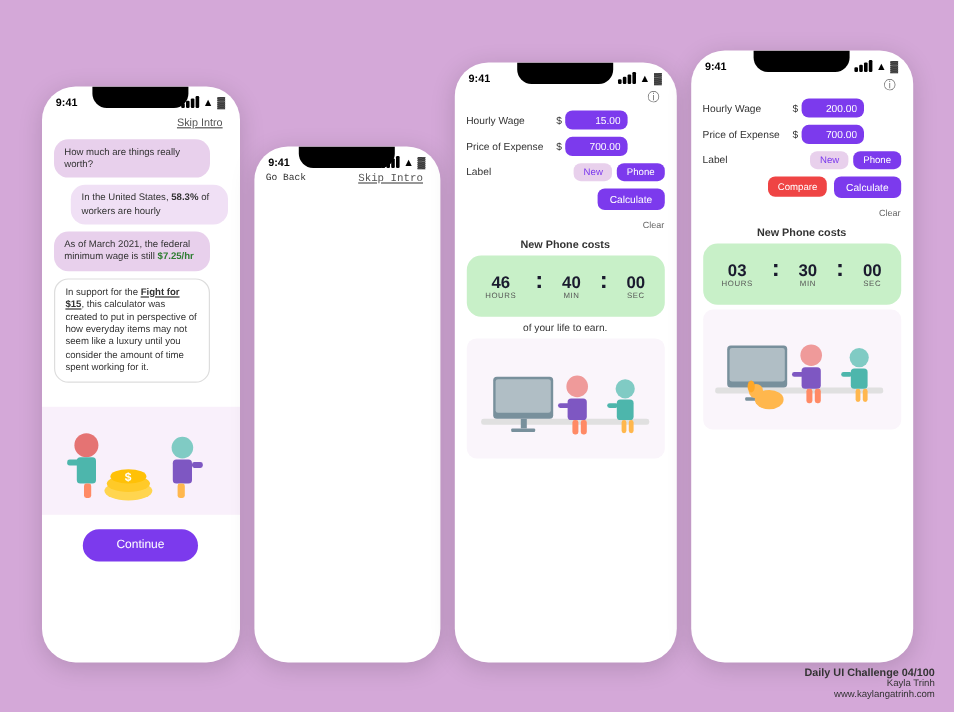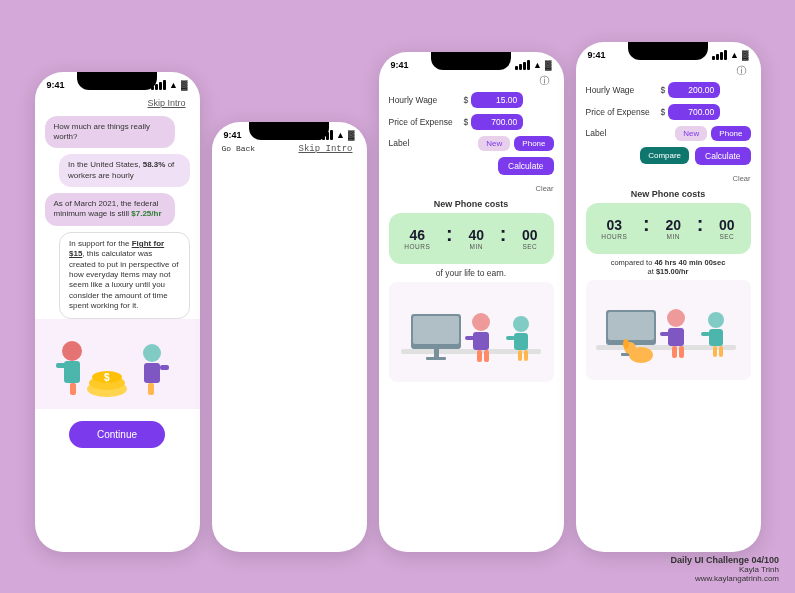--- a/index.html
+++ b/index.html
@@ -279,21 +279,21 @@
 
     
     .phone-4 {
       width: 185px;
       height: 510px;
     }
     .phone-4 .content {
       padding: 2px 10px 8px;
     }
     .compare-btn {
-      background: #0f766e;
+      background: #ef4444;
       color: #fff;
       border: none;
       border-radius: 6px;
       padding: 4px 8px;
       font-size: 8px;
       cursor: pointer;
     }
     .compare-text {
       font-size: 7.5px;
       color: #333;
@@ -338,21 +338,21 @@
           <div class="bar" style="height:8px"></div>
           <div class="bar" style="height:10px"></div>
         </div>
         <span>▲</span>
         <span>▓</span>
       </div>
     </div>
     <div style="text-align:right;padding:0 10px 2px;">
       <span class="skip-intro">Skip Intro</span>
     </div>
-    <div class="content" style="display:flex;flex-direction:column;padding:4px 10px 0;align-items:flex-end;">
+    <div class="content" style="display:flex;flex-direction:column;padding:4px 10px 20px;">
       <div class="chat-bubble bubble-left">
         <span>How much are things really worth?</span>
       </div>
       <div class="chat-bubble bubble-right">
         In the United States, <span class="highlight-text">58.3%</span> of workers are hourly
       </div>
       <div class="chat-bubble bubble-left">
         As of March 2021, the federal minimum wage is still <span class="green-text">$7.25/hr</span>
       </div>
       <div class="chat-bubble bubble-white">
@@ -549,33 +549,30 @@
         <span class="phone-name">New Phone costs</span>
       </div>
 
       <div class="timer-box">
         <div class="timer-segment">
           <div class="timer-number">03</div>
           <div class="timer-unit">HOURS</div>
         </div>
         <div class="timer-colon">:</div>
         <div class="timer-segment">
-          <div class="timer-number">20</div>
+          <div class="timer-number">30</div>
           <div class="timer-unit">MIN</div>
         </div>
         <div class="timer-colon">:</div>
         <div class="timer-segment">
           <div class="timer-number">00</div>
           <div class="timer-unit">SEC</div>
         </div>
       </div>
 
-      <p class="compare-text">
-        compared to <span>46 hrs 40 min 00sec</span><br>at <span>$15.00/hr</span>
-      </p>
 
       <div style="height:100px;background:#faf5fb;border-radius:8px;overflow:hidden;margin:4px 0;">
         <svg viewBox="0 0 160 95" width="160" height="95">
           <rect x="10" y="65" width="140" height="5" rx="2" fill="#e0e0e0"></rect>
           <rect x="20" y="30" width="50" height="35" rx="3" fill="#78909c"></rect>
           <rect x="22" y="32" width="46" height="28" rx="2" fill="#b0bec5"></rect>
           <rect x="43" y="65" width="5" height="8" fill="#78909c"></rect>
           <rect x="35" y="73" width="20" height="3" rx="1" fill="#78909c"></rect>
           <circle cx="90" cy="38" r="9" fill="#ef9a9a"></circle>
           <rect x="82" y="48" width="16" height="18" rx="3" fill="#7e57c2"></rect>

